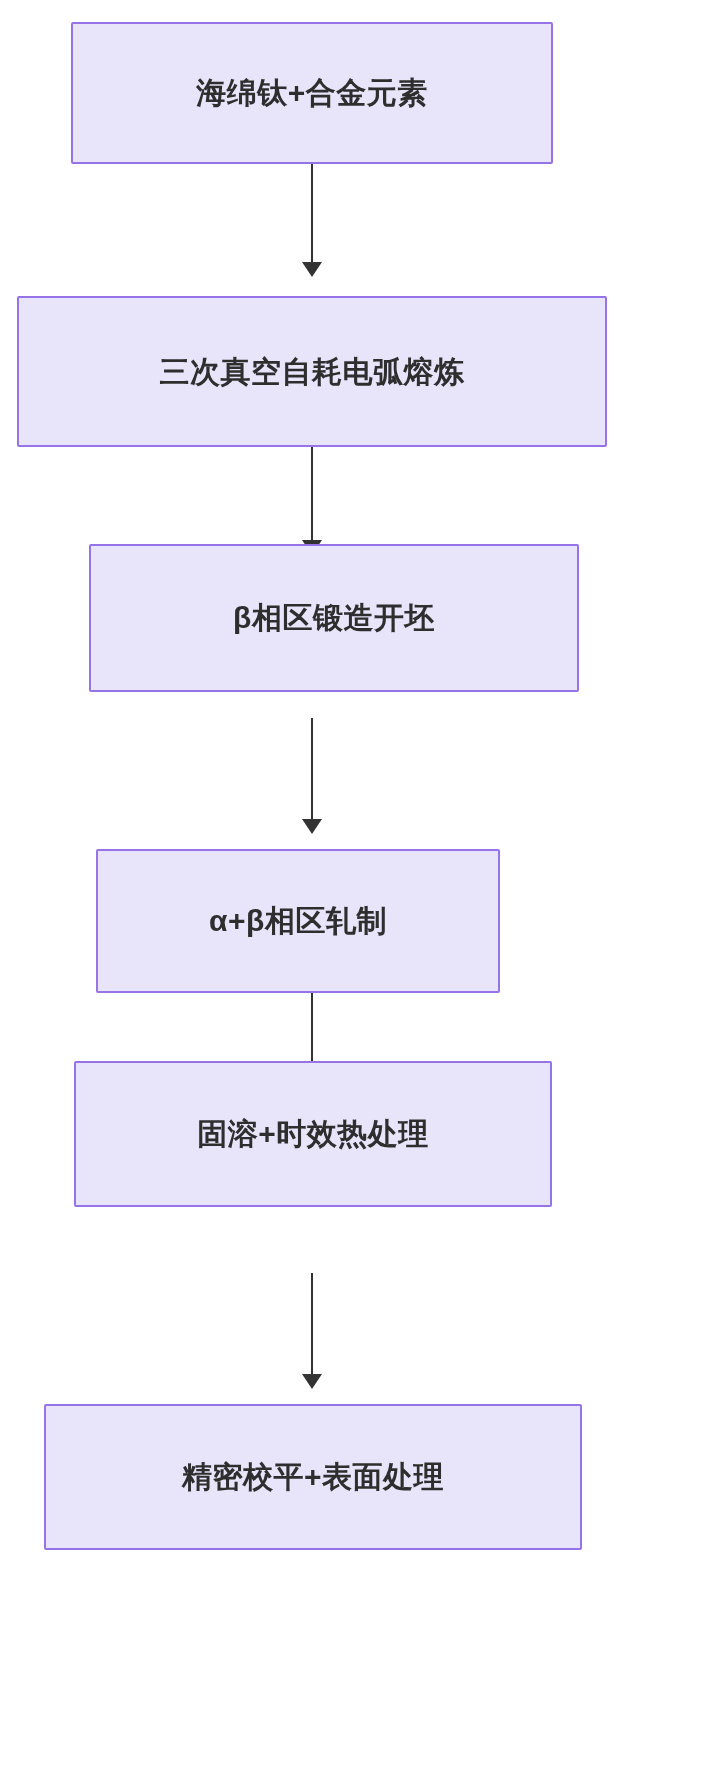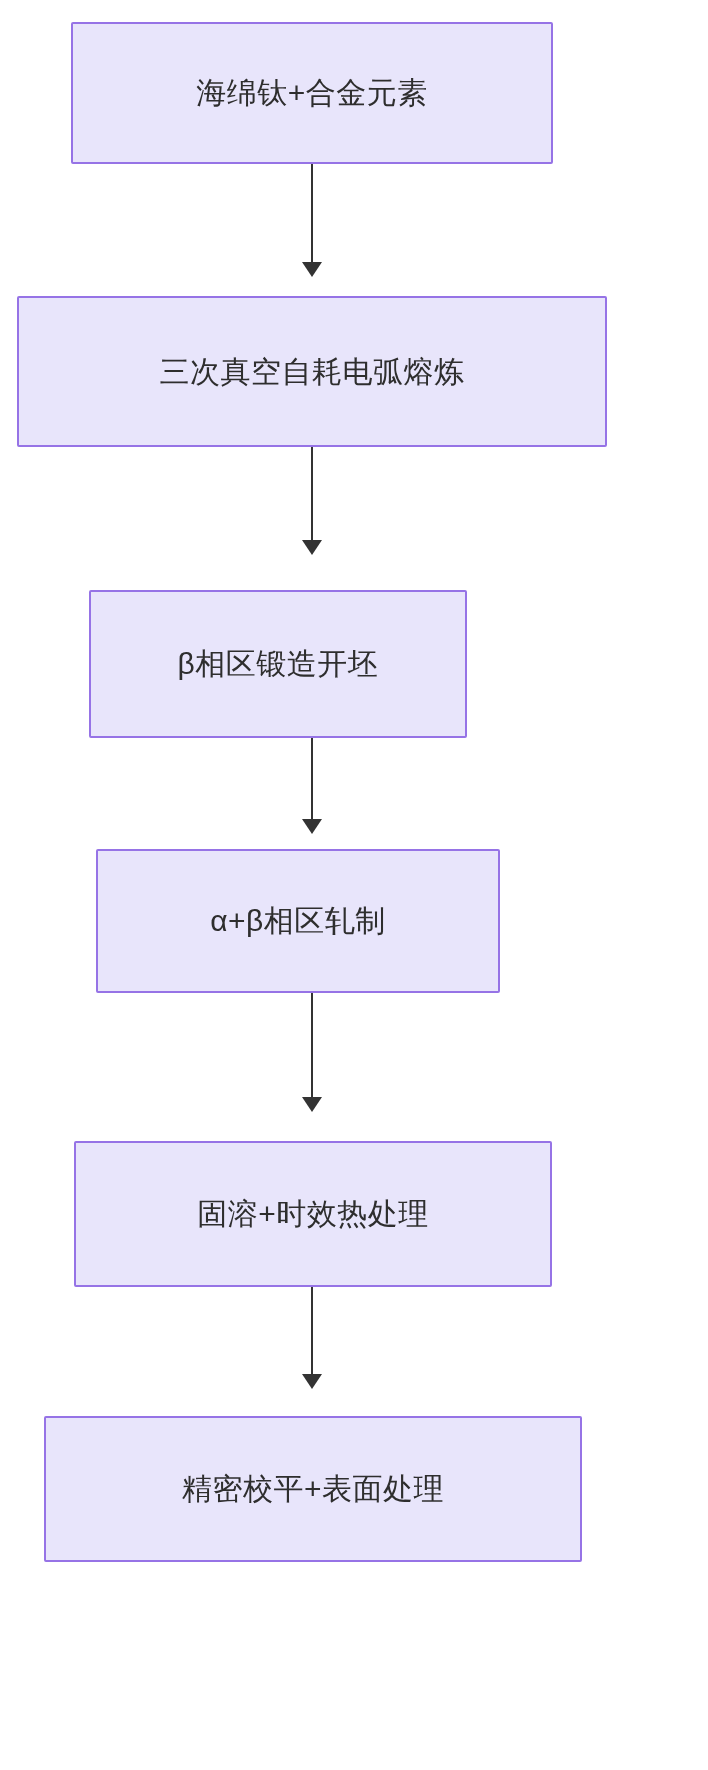--- a/index.html
+++ b/index.html
@@ -29,21 +29,21 @@
     align-items: center;
     justify-content: center;
     text-align: center;
   }
   .node-label {
     color: #2e2e2e;
     font-size: 30px;
     line-height: 1.25;
     letter-spacing: 0.5px;
     white-space: nowrap;
-    font-weight: 400;
+    font-weight: 700;
   }
   .edge {
     position: absolute;
     width: 2px;
     background: #333333;
   }
   .arrowhead {
     position: absolute;
     width: 0;
     height: 0;
@@ -70,26 +70,26 @@
       <div class="arrowhead" style="left: 302px; top: 1374px;"></div>
     </div>
 
   <div id="node-layer">
       <div class="node" style="left: 71px; top: 22px; width: 482px; height: 142px;">
         <span class="node-label">海绵钛+合金元素</span>
       </div>
       <div class="node" style="left: 17px; top: 296px; width: 590px; height: 151px;">
         <span class="node-label">三次真空自耗电弧熔炼</span>
       </div>
-      <div class="node" style="left: 89px; top: 590px; width: 378px; height: 148px;">
+      <div class="node" style="left: 89px; top: 544px; width: 490px; height: 148px;">
         <span class="node-label">β相区锻造开坯</span>
       </div>
       <div class="node" style="left: 96px; top: 849px; width: 404px; height: 144px;">
         <span class="node-label">α+β相区轧制</span>
       </div>
-      <div class="node" style="left: 74px; top: 1141px; width: 478px; height: 146px;">
+      <div class="node" style="left: 74px; top: 1061px; width: 478px; height: 146px;">
         <span class="node-label">固溶+时效热处理</span>
       </div>
-      <div class="node" style="left: 44px; top: 1404px; width: 538px; height: 146px; margin-top: 12px;">
+      <div class="node" style="left: 44px; top: 1404px; width: 538px; height: 146px;">
         <span class="node-label">精密校平+表面处理</span>
       </div>
     </div>
 </div>
 
 </body></html>

